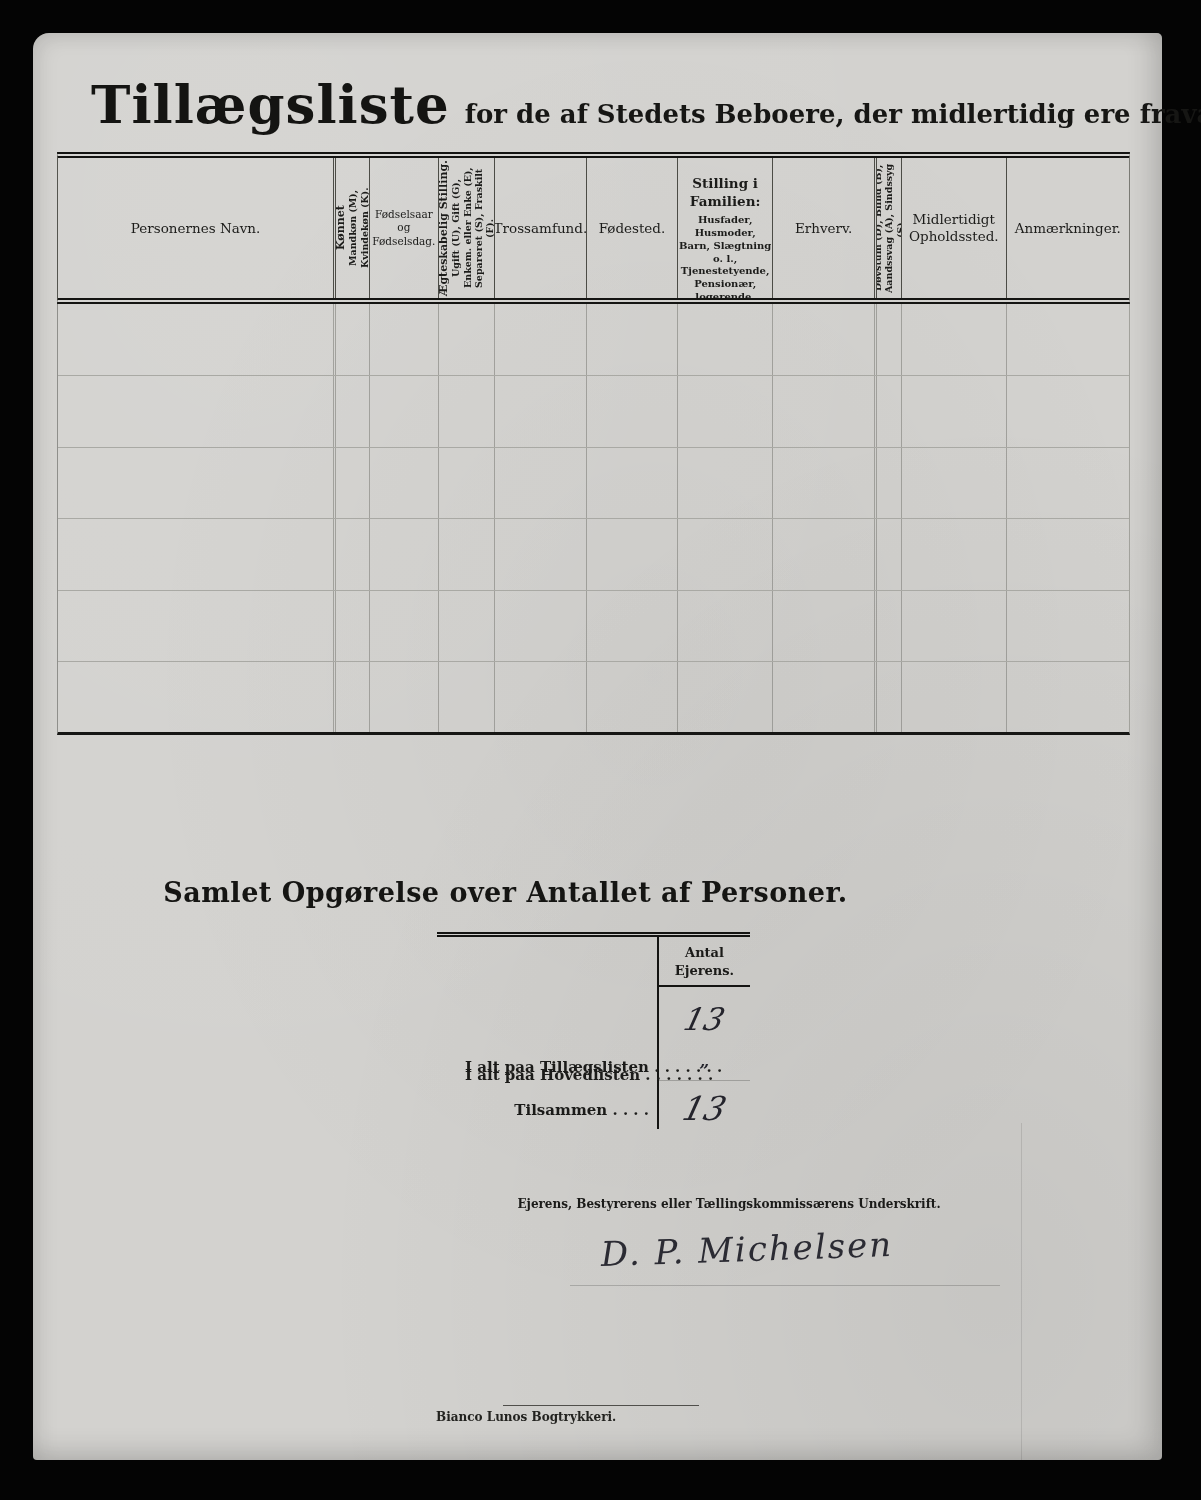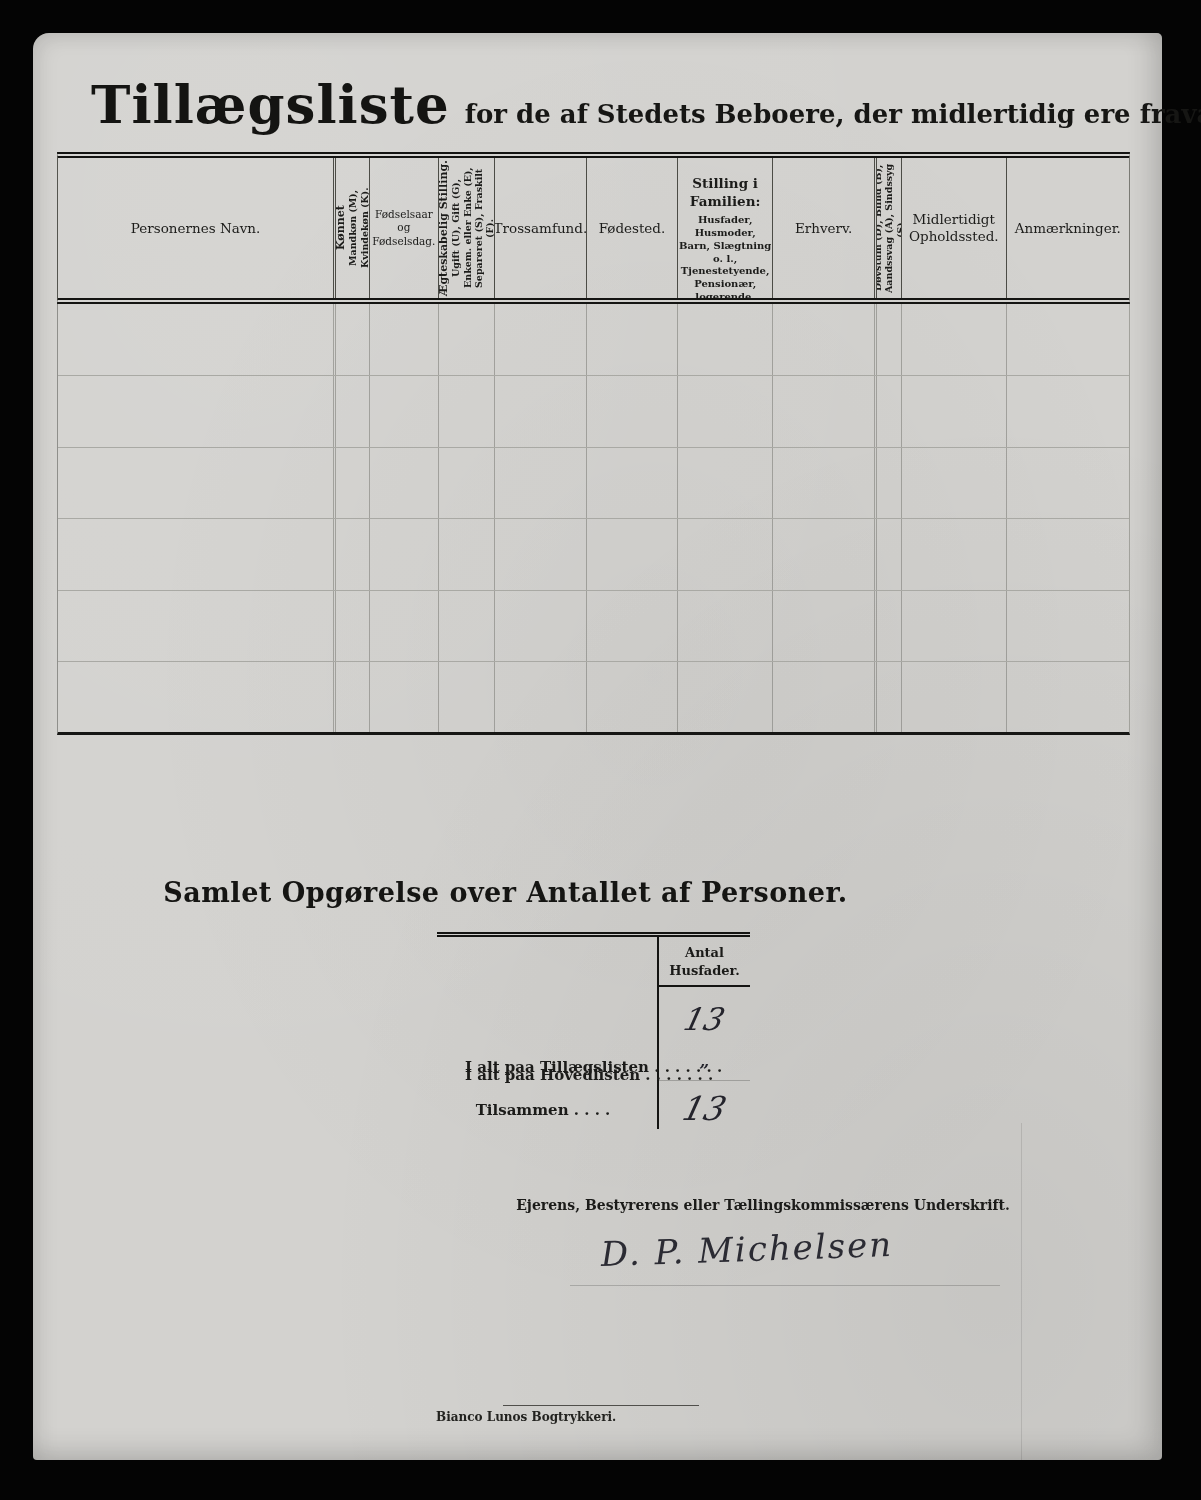--- a/index.html
+++ b/index.html
@@ -74,33 +74,33 @@
     position:absolute;left:0;top:844px;width:945px;text-align:center;
     font-size:27px;font-weight:700;letter-spacing:0.5px;color:#151513;
   }
   .sumtable{position:absolute;left:404px;top:899px;width:313px;height:198px;border-top:5px double #141412;box-sizing:border-box;}
   .sum-vline{position:absolute;left:220px;top:0;width:2px;height:192px;background:#141412;}
   .sum-antal{position:absolute;left:222px;top:7px;width:91px;text-align:center;font-size:13px;line-height:1.35;font-weight:700;}
   .sum-antal-line{position:absolute;left:222px;top:48px;width:91px;height:2px;background:#141412;}
   .sum-label{position:absolute;left:28px;font-size:15px;font-weight:700;white-space:nowrap;color:#1b1b19;}
   .sum-label.r1{top:85px;margin-top:44px;}
   .sum-label.r2{top:121px;}
-  .sum-label.r3{left:0;width:212px;text-align:center;top:164px;}
+  .sum-label.r3{left:0;width:212px;text-align:right;top:164px;}
   .sum-thinline{position:absolute;left:222px;top:143px;width:91px;height:1px;background:rgba(80,80,76,0.35);}
   .hand{
     font-style:italic;font-family:"DejaVu Serif",serif;color:#24242c;
     position:absolute;left:222px;width:91px;text-align:center;
   }
   .hv1{top:64px;font-size:31px;transform:skewX(-14deg);}
   .hv2{top:114px;font-size:17px;font-weight:700;}
   .hv3{top:152px;font-size:33px;transform:skewX(-14deg);}
   
   .sig-caption{
-    position:absolute;left:390px;top:1164px;width:680px;text-align:center;
-    font-size:14px;font-weight:700;color:#1b1b19;
+    position:absolute;left:356px;top:1164px;width:680px;text-align:center;
+    font-size:12px;font-weight:700;color:#1b1b19;
   }
   .sig-line{position:absolute;left:537px;top:1252px;width:430px;height:1px;background:rgba(0,0,0,0.18);}
   .signature{
     position:absolute;left:374px;top:1196px;width:680px;text-align:center;
     font-size:34px;font-style:italic;letter-spacing:2px;color:#2b2b33;
     transform:rotate(-2deg);
   }
   
   .printer-line{position:absolute;left:470px;top:1372px;width:196px;height:1px;background:#504f4b;}
   .printer{position:absolute;left:403px;top:1377px;width:340px;text-align:left;font-size:12px;font-weight:700;color:#22221f;}
@@ -241,21 +241,21 @@
         </div>
     </div>
   </div>
 
   <div class="sumhead">Samlet Opgørelse over Antallet af Personer.</div>
 
   <div class="sumtable">
     <div class="sum-vline"></div>
     <div class="sum-antal">
       <span>Antal</span><br>
-      <span>Husfader.</span>
+      <span>Ejerens.</span>
     </div>
     <div class="sum-antal-line"></div>
     <div class="sum-label r1">I alt paa Hovedlisten . . . . . . .</div>
     <div class="hand hv1">13</div>
     <div class="sum-label r2">I alt paa Tillægslisten  . . . . . . .</div>
     <div class="hand hv2">„</div>
     <div class="sum-thinline"></div>
     <div class="sum-label r3">Tilsammen . . . .</div>
     <div class="hand hv3">13</div>
   </div>

